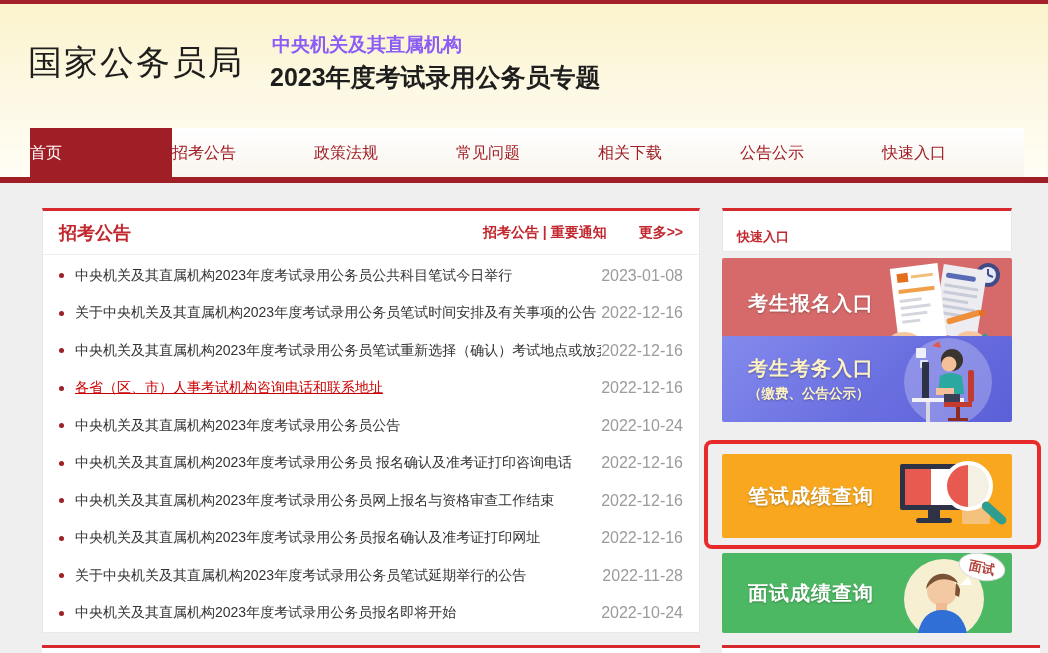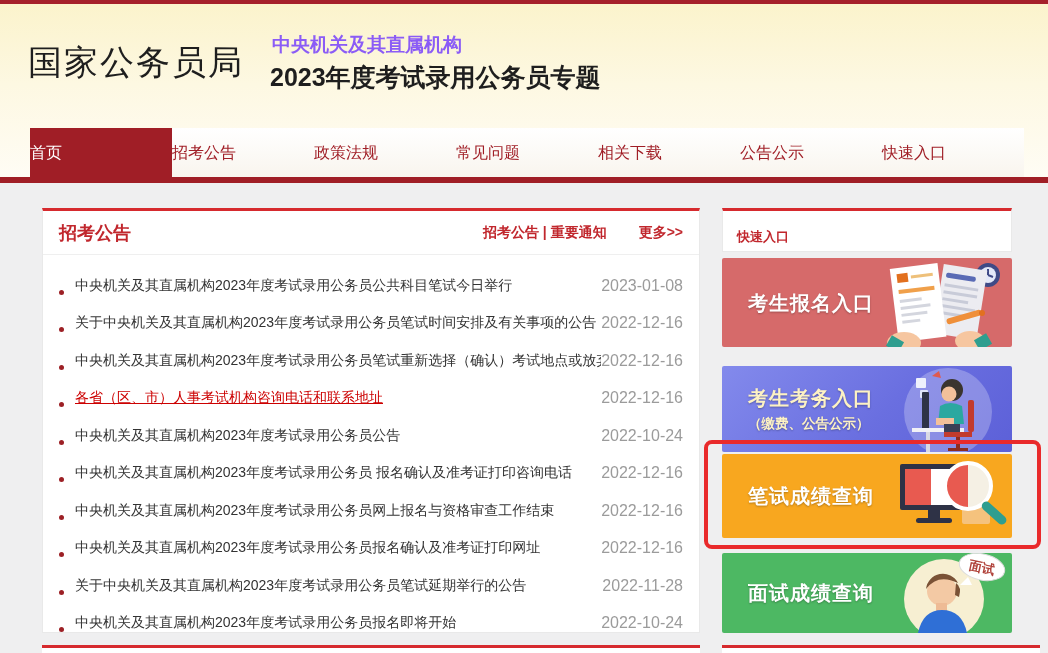--- a/index.html
+++ b/index.html
@@ -45,21 +45,21 @@
     height:44px; display:flex; align-items:center; justify-content:space-between;
     padding:0 16px; border-bottom:1px solid #efefef;
   }
   .panel-title { font-size:18px; font-weight:bold; color:#c1272d; }
   .head-links { font-size:14px; font-weight:bold; color:#c1272d; display:flex; align-items:center; }
   .more-link { margin-left:32px; cursor:pointer; }
   .tabs-link { cursor:pointer; }
 
   .news-list { padding-top:2px; }
   .news-row {
-    height:37.5px; display:flex; align-items:flex-end; padding:0 16px; cursor:pointer;
+    height:37.5px; display:flex; align-items:center; padding:0 16px; cursor:pointer;
   }
   .bullet { width:5px; height:5px; border-radius:50%; background:#9c2025; margin-right:11px; flex:0 0 auto; }
   .news-title {
     flex:1; font-size:14px; color:#333333; white-space:nowrap; overflow:hidden;
   }
   .news-row.hl .news-title { color:#cc0000; text-decoration:underline; }
   .news-date { font-size:16px; color:#9b9b9b; flex:0 0 auto; }
 
   
   .q-head { left:722px; top:208px; width:290px; height:44px; position:absolute; }
@@ -69,21 +69,21 @@
     position:absolute; left:722px; width:290px; border-radius:2px;
     overflow:hidden; cursor:pointer;
   }
   .qbtn .ill { position:absolute; right:0; top:0; height:100%; }
   .qbtn-label {
     position:absolute; left:26px; top:50%; transform:translateY(-50%);
     font-size:20px; font-weight:bold; color:#ffffff; z-index:2;
     text-shadow:0 1px 2px rgba(0,0,0,0.28); white-space:nowrap; letter-spacing:1px;
   }
   .btn-reg   { top:258px; height:89px; background:#d66a6a; }
-  .btn-exam  { top:366px; height:86px; background:linear-gradient(135deg,#838aec 0%,#6a6fe0 55%,#5c60d8 100%); }
+  .btn-exam  { top:336px; height:86px; background:linear-gradient(135deg,#838aec 0%,#6a6fe0 55%,#5c60d8 100%); }
   .btn-exam .qbtn-label { color:#fdf2c4; }
   .btn-exam .sub-label { display:block; font-size:13.5px; letter-spacing:0; margin-top:3px; font-weight:bold; }
   .btn-written { top:454px; height:84px; background:#f8a71f; }
   .btn-interview { top:553px; height:80px; background:#4db863; }
 
   .highlight-box {
     position:absolute; left:704px; top:440px; width:337px; height:109px;
     border:4px solid #e92a2b; border-radius:8px; z-index:10; pointer-events:none;
   }
 

